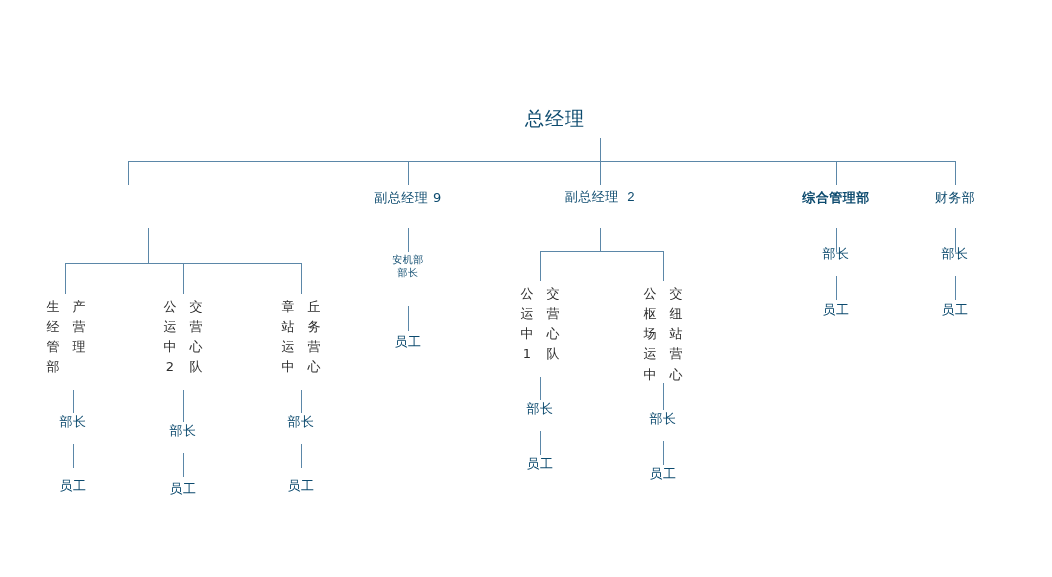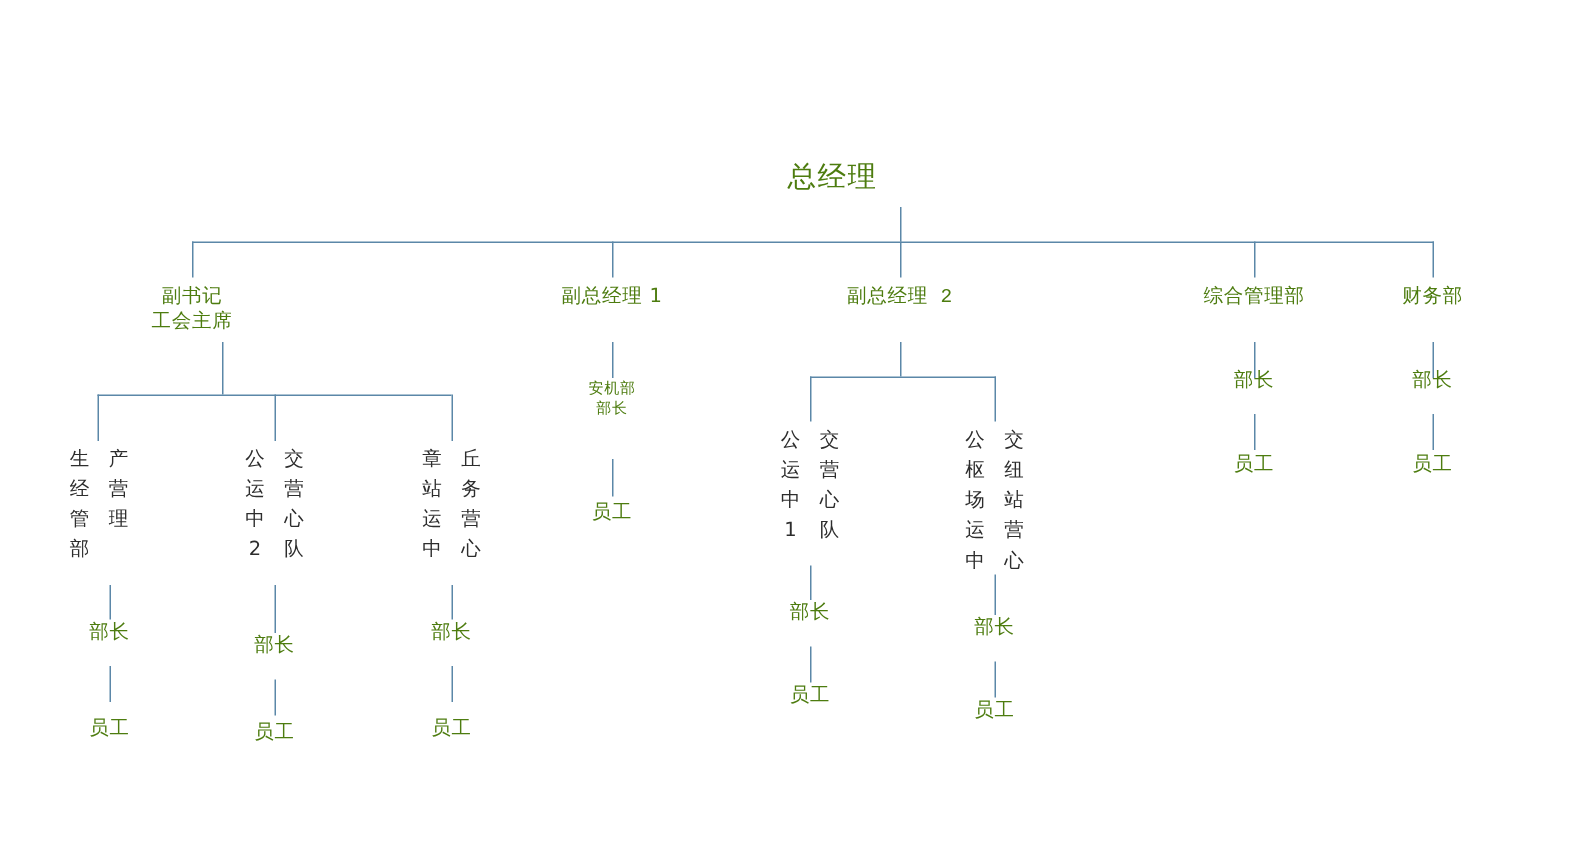--- a/index.html
+++ b/index.html
@@ -28,21 +28,21 @@
   }
   .ln.v { width: 1px; }
   .ln.h { height: 1px; }
 
   
   .node {
     position: absolute;
     text-align: center;
     line-height: 1.30;
     white-space: nowrap;
-    color: #4d7c0f;
+    color: #0c4a6e;
   }
   .node .ln-txt { display: block; }
 
   .title-node {
     font-size: 19px;
     letter-spacing: 1px;
   }
   .lvl2-node { font-size: 13px; letter-spacing: 0.5px; }
   .lvl3-node { font-size: 10px; letter-spacing: 0.5px; }
   .role-node { font-size: 13px; letter-spacing: 0.5px; }
@@ -77,34 +77,30 @@
   <div class="ln v" style="left:600px; top:138px; height:23px;"></div>
 
   <div class="ln h" style="left:128px; top:161px; width:828px;"></div>
 
   <div class="ln v" style="left:128px; top:161px; height:24px;"></div>
   <div class="ln v" style="left:408px; top:161px; height:24px;"></div>
   <div class="ln v" style="left:600px; top:161px; height:24px;"></div>
   <div class="ln v" style="left:836px; top:161px; height:24px;"></div>
   <div class="ln v" style="left:955px; top:161px; height:24px;"></div>
 
-  <div class="node lvl2-node" style="left:68px; top:190px; width:120px;">
-    <span class="ln-txt">副书记</span>
-    <span class="ln-txt">工会主席</span>
-  </div>
 
   <div class="node lvl2-node" style="left:348px; top:190px; width:120px;">
-    <span class="ln-txt">副总经理 1</span>
+    <span class="ln-txt">副总经理 9</span>
   </div>
 
   <div class="node lvl2-node" style="left:540px; top:190px; width:120px;font-family:Liberation Mono, monospace;">
     <span class="ln-txt">副总经理 2</span>
   </div>
 
-  <div class="node lvl2-node" style="left:776px; top:190px; width:120px;">
+  <div class="node lvl2-node" style="left:776px; top:190px; width:120px;font-weight:bold;">
     <span class="ln-txt">综合管理部</span>
   </div>
 
   <div class="node lvl2-node" style="left:895px; top:190px; width:120px;">
     <span class="ln-txt">财务部</span>
   </div>
 
   <div class="ln v" style="left:148px; top:228px; height:35px;"></div>
   <div class="ln h" style="left:65px; top:263px; width:236px;"></div>
   <div class="ln v" style="left:65px; top:263px; height:31px;"></div>

